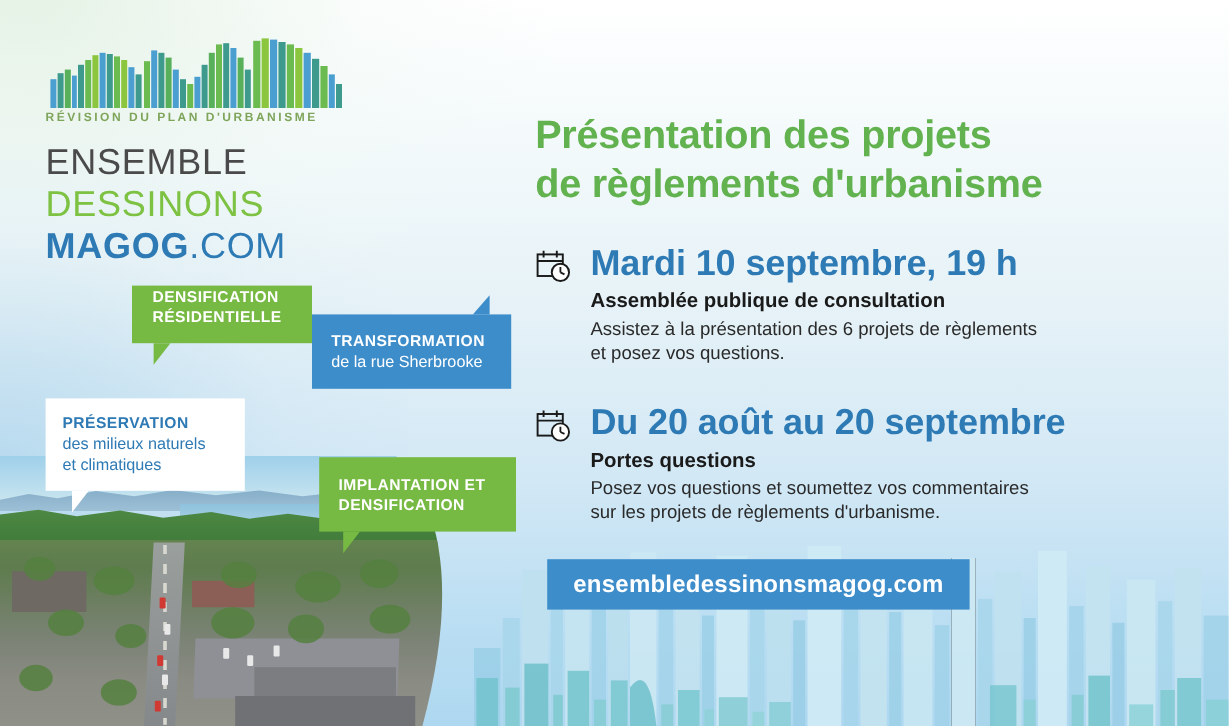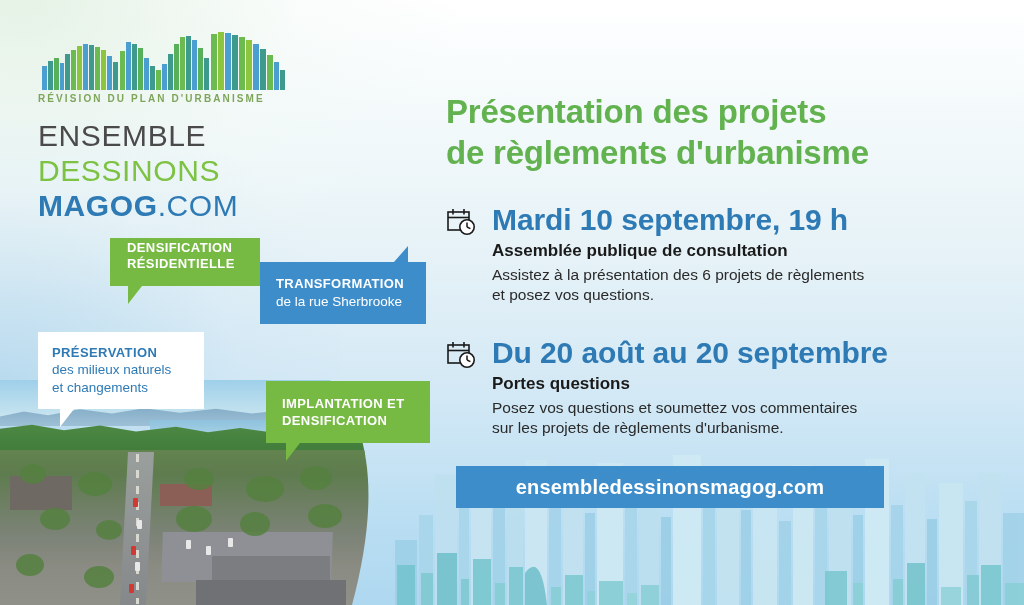--- a/index.html
+++ b/index.html
@@ -115,21 +115,21 @@
     line-height: 1.1; margin-bottom: 5px;
   }
   .event .sub {
     color: #1a1a1a; font-size: 17px; font-weight: bold; margin-bottom: 4px;
   }
   .event .desc {
     color: #2a2a2a; font-size: 15.5px; font-weight: normal; line-height: 1.28;
   }
   .urlbtn {
     position: absolute; left: 456px; top: 466px;
-    width: 428px; height: 42px;
+    width: 352px; height: 42px;
     background: #3E8DCB;
     display: flex; align-items: center; justify-content: center;
     color: #ffffff; font-size: 20px; font-weight: bold; letter-spacing: .2px;
   }
 
   
   .logo { position: absolute; left: 38px; top: 28px; width: 260px; }
   .logo-graph { position: relative; width: 252px; height: 62px; }
   .logo-tag {
     margin-top: 3px; font-size: 10px; letter-spacing: 2.1px;
@@ -316,21 +316,21 @@
 
   <div class="bubble bubble-blue" style="left:260px; top:262px; width:166px; font-size:13px; line-height:1.3; padding:14px 10px 14px 16px;">
     <div class="l1">TRANSFORMATION</div>
     <div class="l2" style="font-size:13.5px;">de la rue Sherbrooke</div>
     <div class="tail" style="right:18px; bottom:100%; border-right:14px solid #3E8DCB; border-top:16px solid transparent;"></div>
   </div>
 
   <div class="bubble bubble-white" style="left:38px; top:332px; width:166px; font-size:13px; line-height:1.32; padding:12px 10px 12px 14px;">
     <div class="l1">PRÉSERVATION</div>
     <div class="l2" style="font-size:13.5px;">des milieux naturels</div>
-    <div class="l2" style="font-size:13.5px;">et changements</div>
+    <div class="l2" style="font-size:13.5px;">et climatiques</div>
     <div class="tail" style="left:22px; top:100%; border-left:14px solid #ffffff; border-bottom:18px solid transparent;"></div>
   </div>
 
   <div class="bubble bubble-green" style="left:266px; top:381px; width:164px; font-size:13px; line-height:1.32; padding:14px 10px 14px 16px;">
     <div class="l1">IMPLANTATION ET</div>
     <div class="l1">DENSIFICATION</div>
     <div class="tail" style="left:20px; top:100%; border-left:14px solid #76B943; border-bottom:18px solid transparent;"></div>
   </div>
 
   <div class="title">

